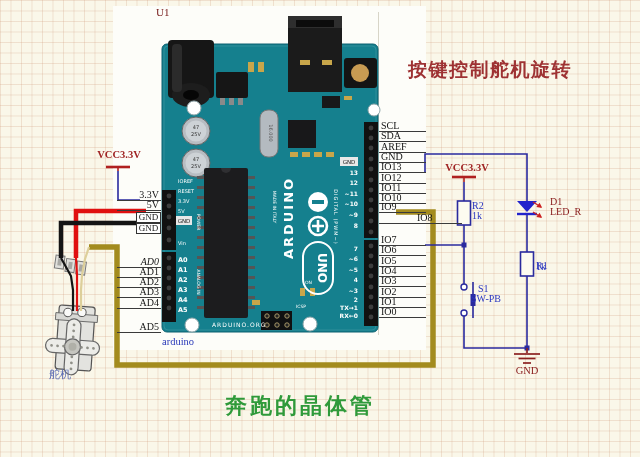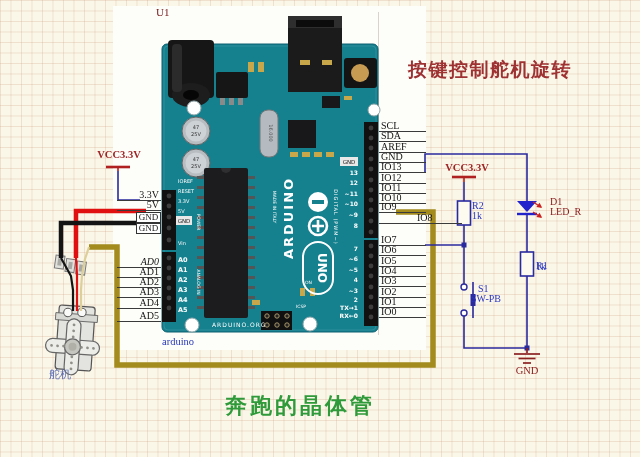--- a/index.html
+++ b/index.html
@@ -365,21 +365,21 @@
 
   <div class="pinL" style="top:189px;">3.3V</div>
   <div class="pinL" style="top:199px;">5V</div>
   <div class="pinLbox" style="top:212px;">GND</div>
   <div class="pinLbox" style="top:223px;">GND</div>
   <div class="pinL" style="top:256px;font-style:italic;">AD0</div>
   <div class="pinL" style="top:266px;">AD1</div>
   <div class="pinL" style="top:276px;">AD2</div>
   <div class="pinL" style="top:286px;">AD3</div>
   <div class="pinL" style="top:297px;">AD4</div>
-  <div class="pinL" style="top:310px;">AD5</div>
+  <div class="pinL" style="top:321px;">AD5</div>
 
   <div class="pinR" style="top:120px;">SCL</div>
   <div class="pinR" style="top:130px;">SDA</div>
   <div class="pinR" style="top:141px;">AREF</div>
   <div class="pinR" style="top:151px;">GND</div>
   <div class="pinR" style="top:161px;">IO13</div>
   <div class="pinR" style="top:172px;">IO12</div>
   <div class="pinR" style="top:182px;">IO11</div>
   <div class="pinR" style="top:192px;">IO10</div>
   <div class="pinR" style="top:201px;">IO9</div>

